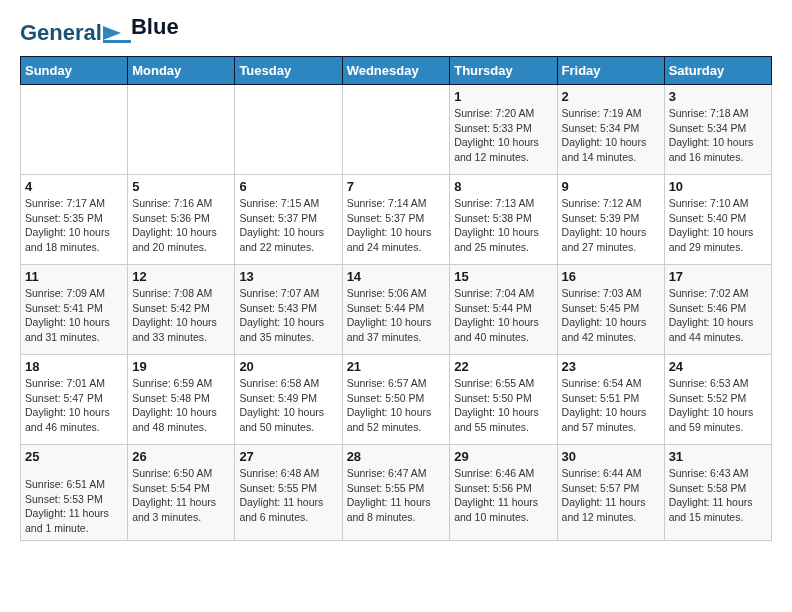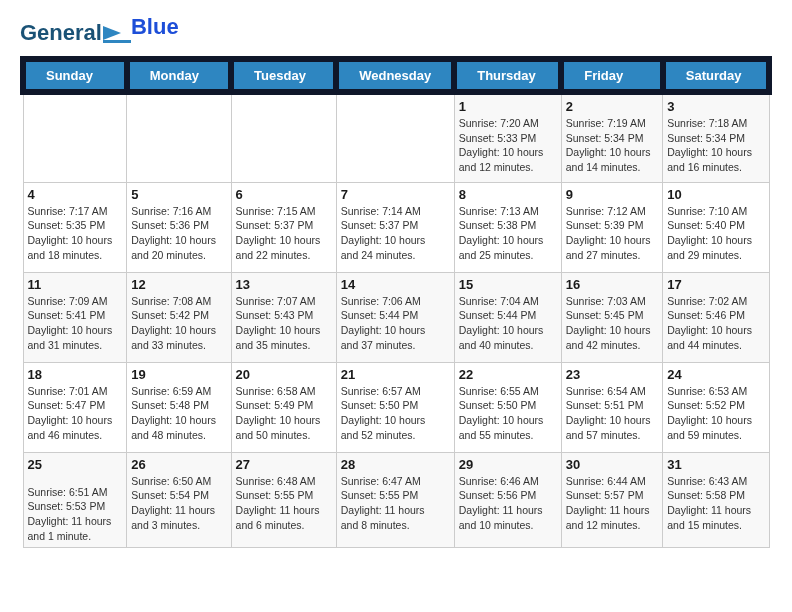--- a/index.html
+++ b/index.html
@@ -35,24 +35,24 @@
       color: #333;
     }
     .calendar {
       width: 100%;
       border-collapse: collapse;
       font-size: 11px;
     }
     .calendar thead th {
       background: #2e86c1;
       color: #fff;
-      padding: 6px 20px;
+      padding: 6px 4px;
       font-size: 13px;
       font-weight: bold;
-      border: 6px solid #0f172a;
+      border: 1px solid #0f172a;
       text-align: left;
     }
     .calendar tbody td {
       border: 1px solid #ccc;
       vertical-align: top;
       padding: 4px 4px;
       width: 108px;
       min-height: 80px;
       height: 90px;
       background: #fff;
@@ -84,21 +84,21 @@
 
 <div class="header">
   <div class="logo">
     <div style="display:flex;align-items:center;">
       <span style="font-size:22px;font-weight:bold;color:#1a5276;">General</span>
       <svg width="28" height="22" viewBox="0 0 28 22" style="margin-left:1px;">
         <polygon points="0,4 0,18 18,11" fill="#2e86c1"></polygon>
         <rect x="0" y="18" width="28" height="3" fill="#2e86c1"></rect>
       </svg>
     </div>
-    <span style="font-size:22px;font-weight:bold;color:#1d4ed8;margin-top:-6px;">Blue</span>
+    <span style="font-size:22px;font-weight:bold;color:#0f172a;margin-top:-6px;">Blue</span>
   </div>
   <div class="title-block">
     <h1></h1>
     <h2></h2>
   </div>
 </div>
 
 <table class="calendar">
   <thead>
     <tr>
@@ -207,21 +207,21 @@
         </td>
         <td>
           <span class="day-num">13</span>
           <div class="day-info" style="white-space: pre-line;">Sunrise: 7:07 AM
 Sunset: 5:43 PM
 Daylight: 10 hours
 and 35 minutes.</div>
         </td>
         <td>
           <span class="day-num">14</span>
-          <div class="day-info" style="white-space: pre-line;">Sunrise: 7:06 AM
+          <div class="day-info" style="white-space: pre-line;">Sunrise: 5:06 AM
 Sunset: 5:44 PM
 Daylight: 10 hours
 and 37 minutes.</div>
         </td>
         <td>
           <span class="day-num">15</span>
           <div class="day-info" style="white-space: pre-line;">Sunrise: 7:04 AM
 Sunset: 5:44 PM
 Daylight: 10 hours
 and 40 minutes.</div>

